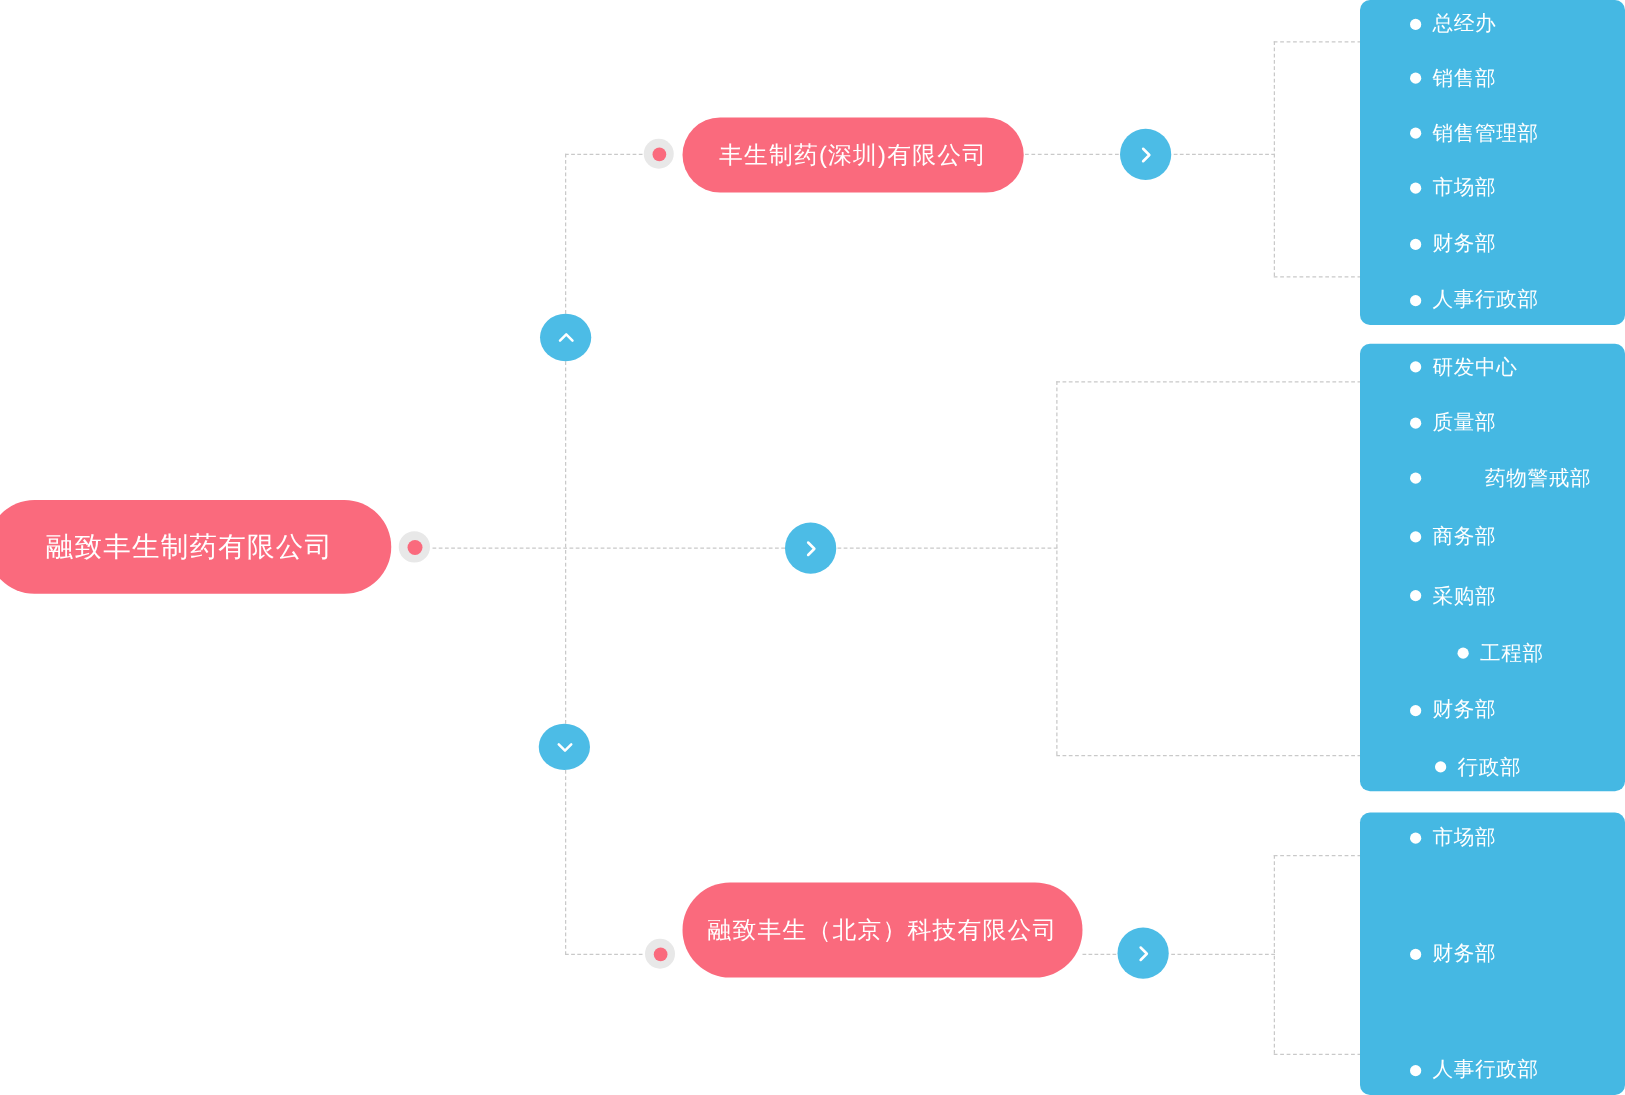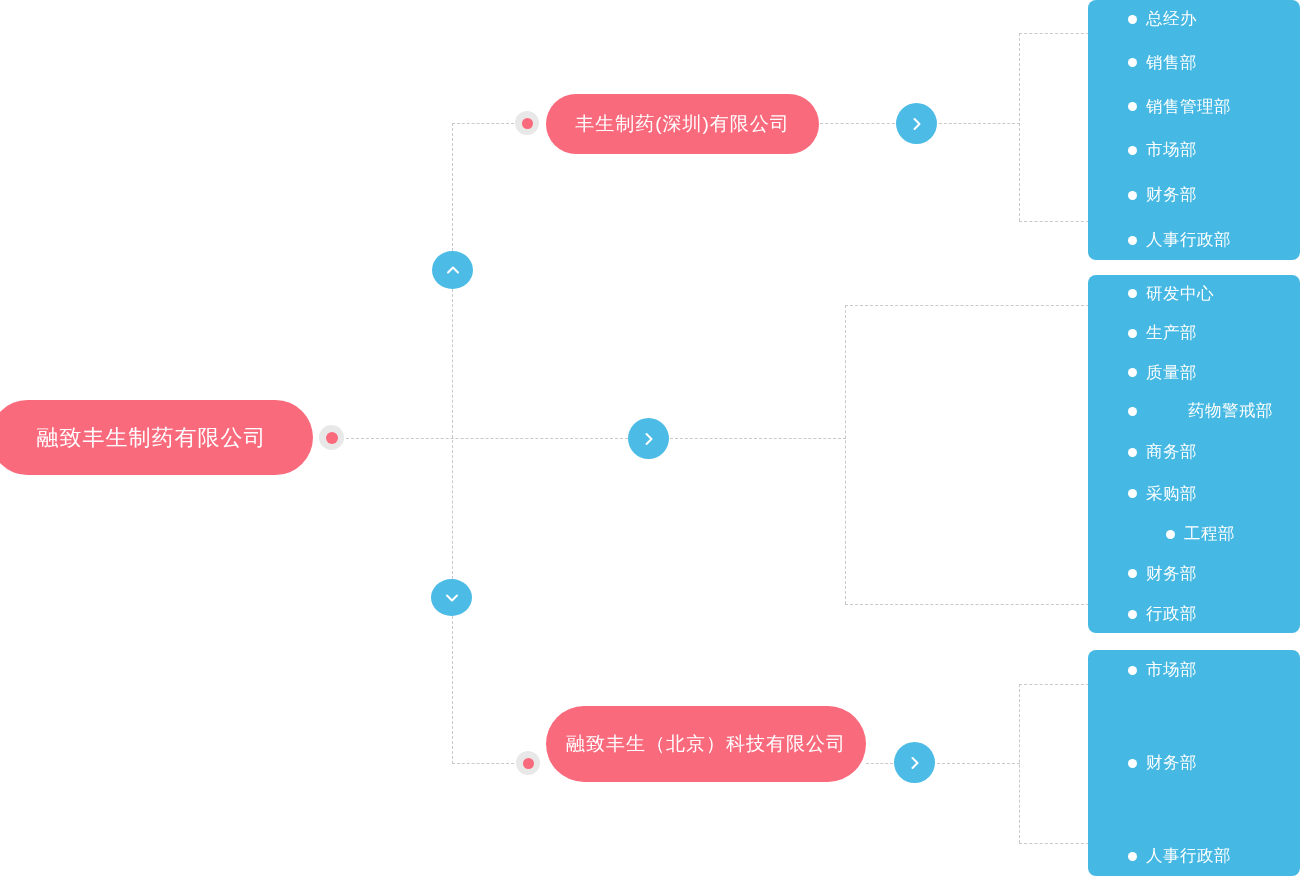--- a/index.html
+++ b/index.html
@@ -204,49 +204,45 @@
     <svg width="14" height="14" viewBox="0 0 14 14">
       <polyline points="4.5,2 9.5,7 4.5,12" fill="none" stroke="#ffffff" stroke-width="2" stroke-linecap="round" stroke-linejoin="round"></polyline>
     </svg>
   </div>
 
   <div class="dept-panel" style="left:1088px; top:275px; width:212px; height:358px;">
     <div class="dept-item" style="height:37px;">
       <span class="dept-bullet"></span>
       <span>研发中心</span>
     </div>
+    <div class="dept-item" style="height:36px;">
+      <span class="dept-bullet"></span>
+      <span>质量部</span>
+    </div>
+    <div class="dept-item" style="height:36px;gap:42px;">
+      <span class="dept-bullet"></span>
+      <span>药物警戒部</span>
+    </div>
+    <div class="dept-item" style="height:40px;">
+      <span class="dept-bullet"></span>
+      <span>商务部</span>
+    </div>
+    <div class="dept-item" style="height:38px;">
+      <span class="dept-bullet"></span>
+      <span>采购部</span>
+    </div>
+    <div class="dept-item" style="height:37px;margin-left:38px;">
+      <span class="dept-bullet"></span>
+      <span>工程部</span>
+    </div>
     <div class="dept-item" style="height:37px;">
       <span class="dept-bullet"></span>
-      <span>生产部</span>
-    </div>
-    <div class="dept-item" style="height:36px;">
-      <span class="dept-bullet"></span>
-      <span>质量部</span>
-    </div>
-    <div class="dept-item" style="height:36px;gap:42px;">
-      <span class="dept-bullet"></span>
-      <span>药物警戒部</span>
-    </div>
-    <div class="dept-item" style="height:40px;">
-      <span class="dept-bullet"></span>
-      <span>商务部</span>
-    </div>
-    <div class="dept-item" style="height:38px;">
-      <span class="dept-bullet"></span>
-      <span>采购部</span>
-    </div>
-    <div class="dept-item" style="height:37px;margin-left:38px;">
-      <span class="dept-bullet"></span>
-      <span>工程部</span>
-    </div>
-    <div class="dept-item" style="height:37px;">
-      <span class="dept-bullet"></span>
       <span>财务部</span>
     </div>
-    <div class="dept-item" style="height:38px;">
+    <div class="dept-item" style="height:38px;padding-left:20px;">
       <span class="dept-bullet"></span>
       <span>行政部</span>
     </div>
   </div>
 
   <div class="node-dot" style="left:516px; top:751px; width:24px; height:24px;">
     <i style="width:11px; height:11px;"></i>
   </div>
 
   <div class="company-node child" style="left:546px; top:706px; width:320px; height:76px;">融致丰生（北京）科技有限公司</div>

